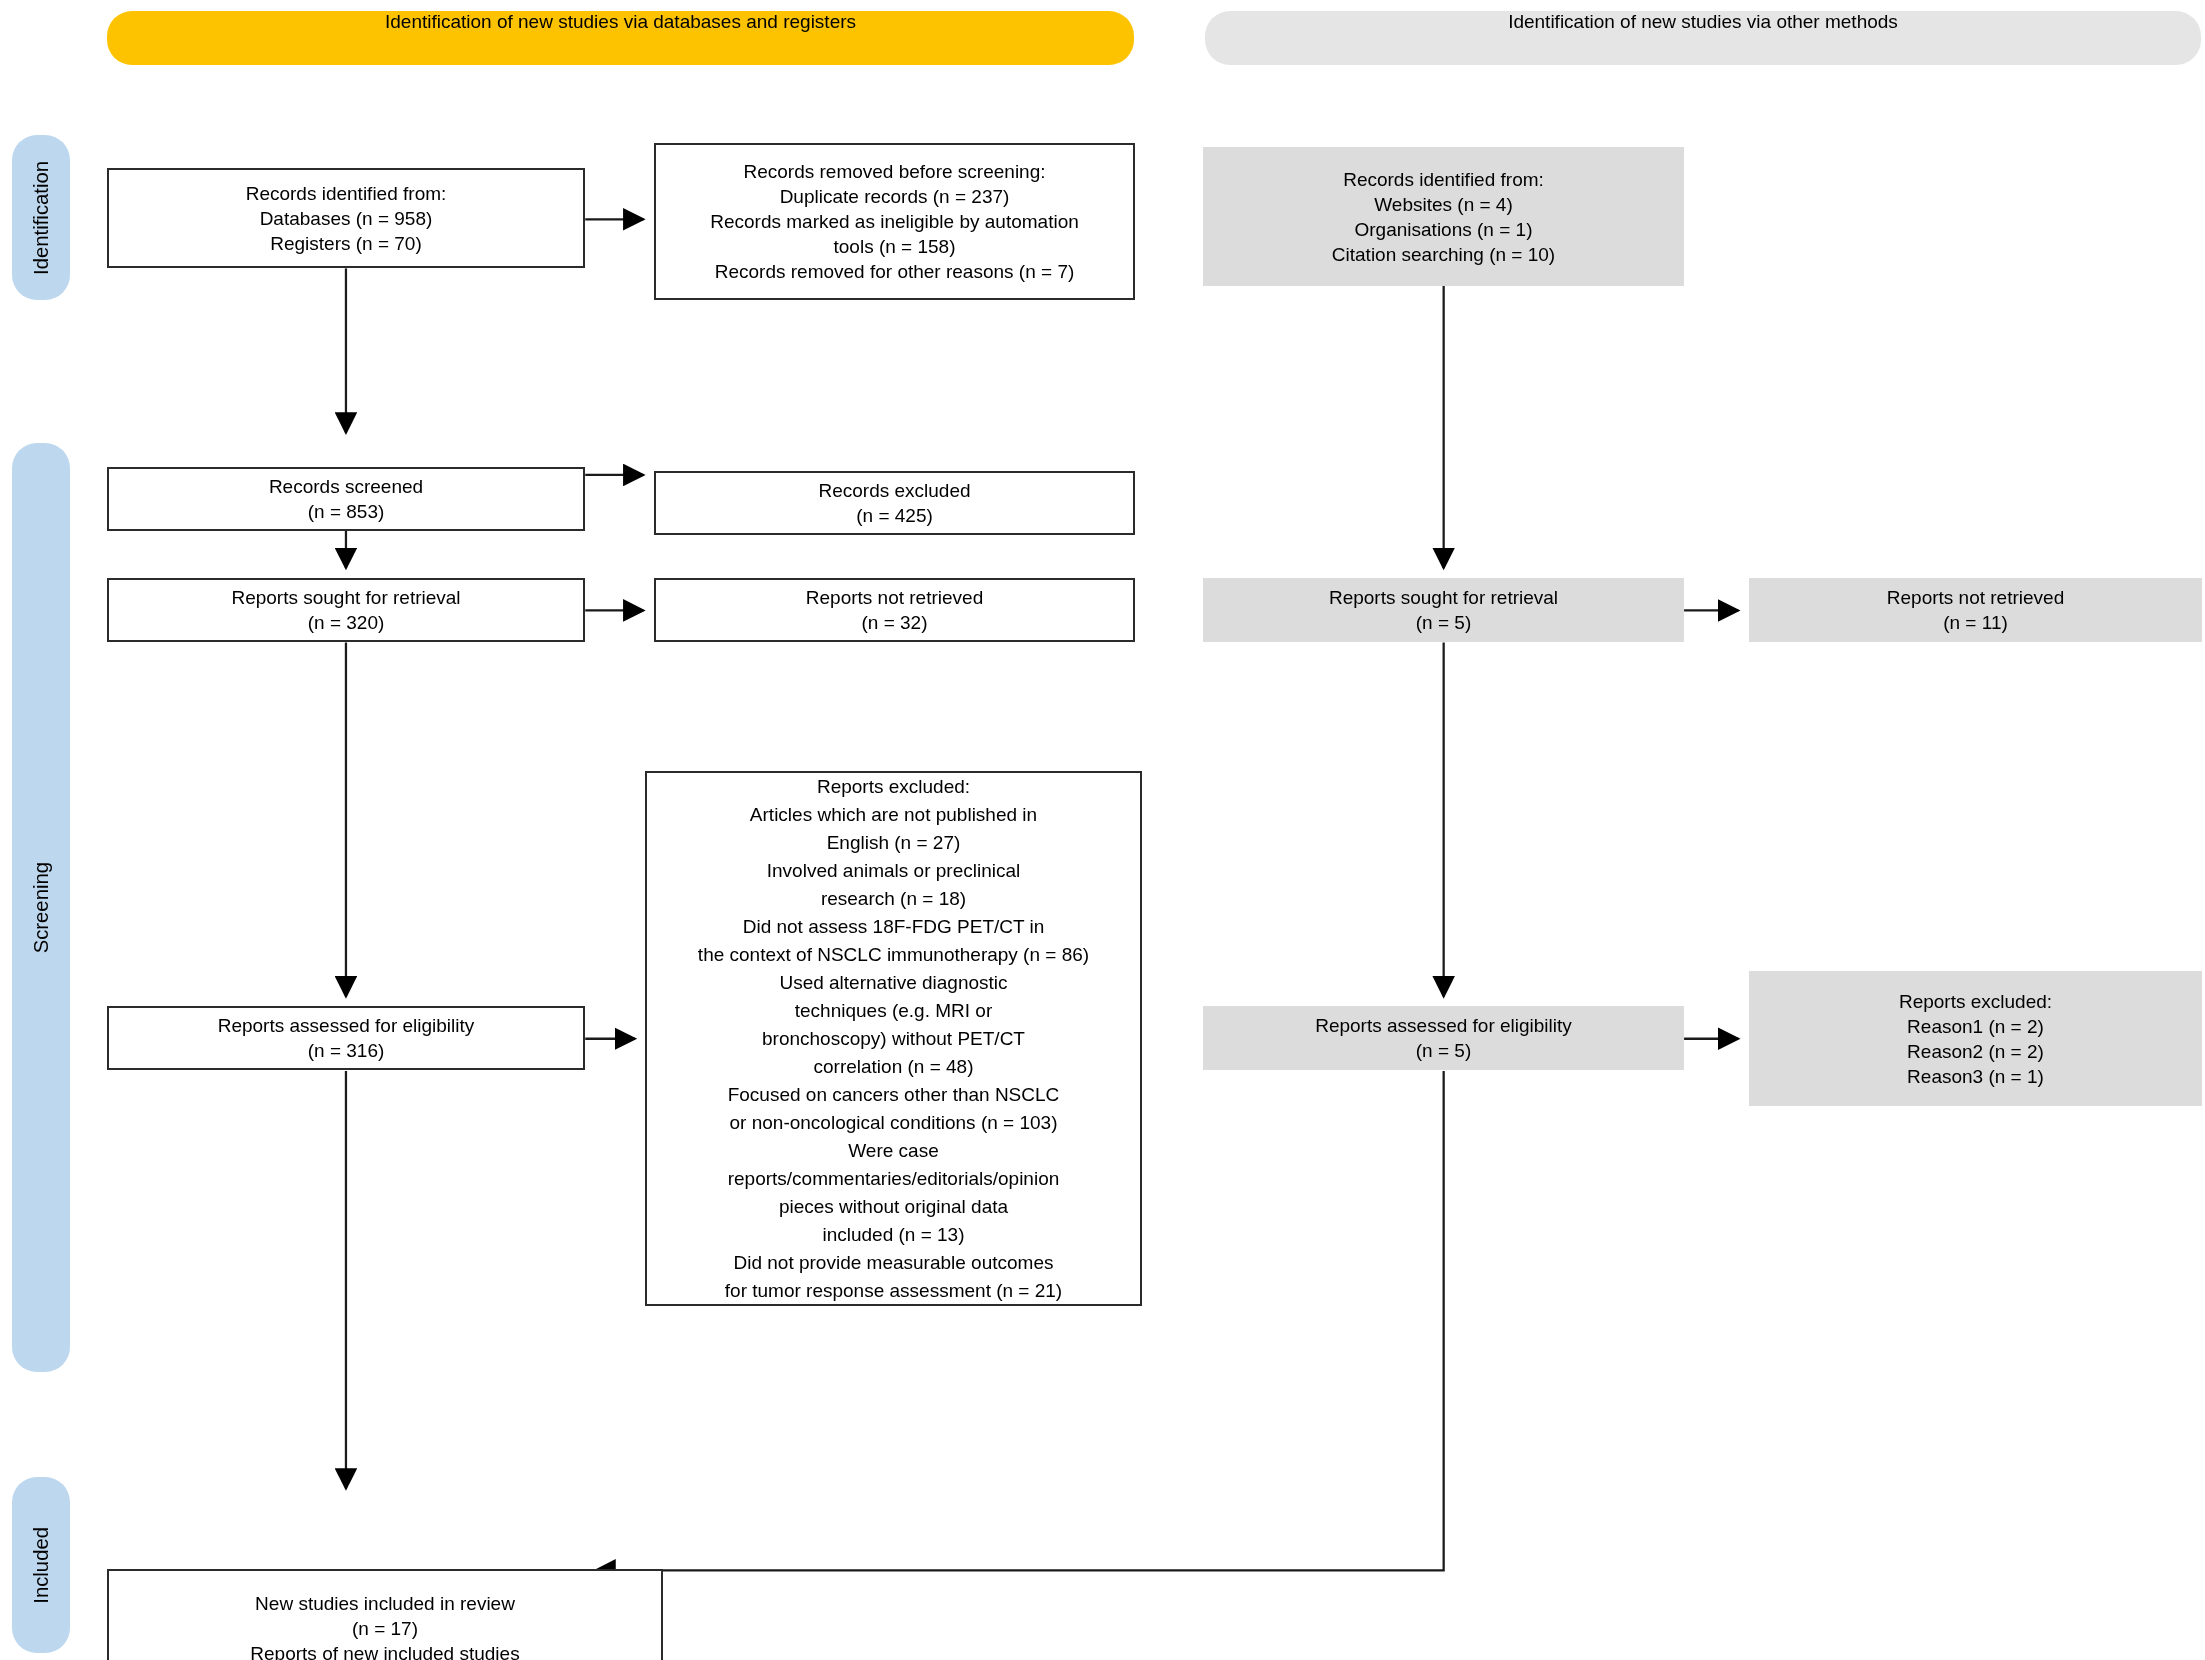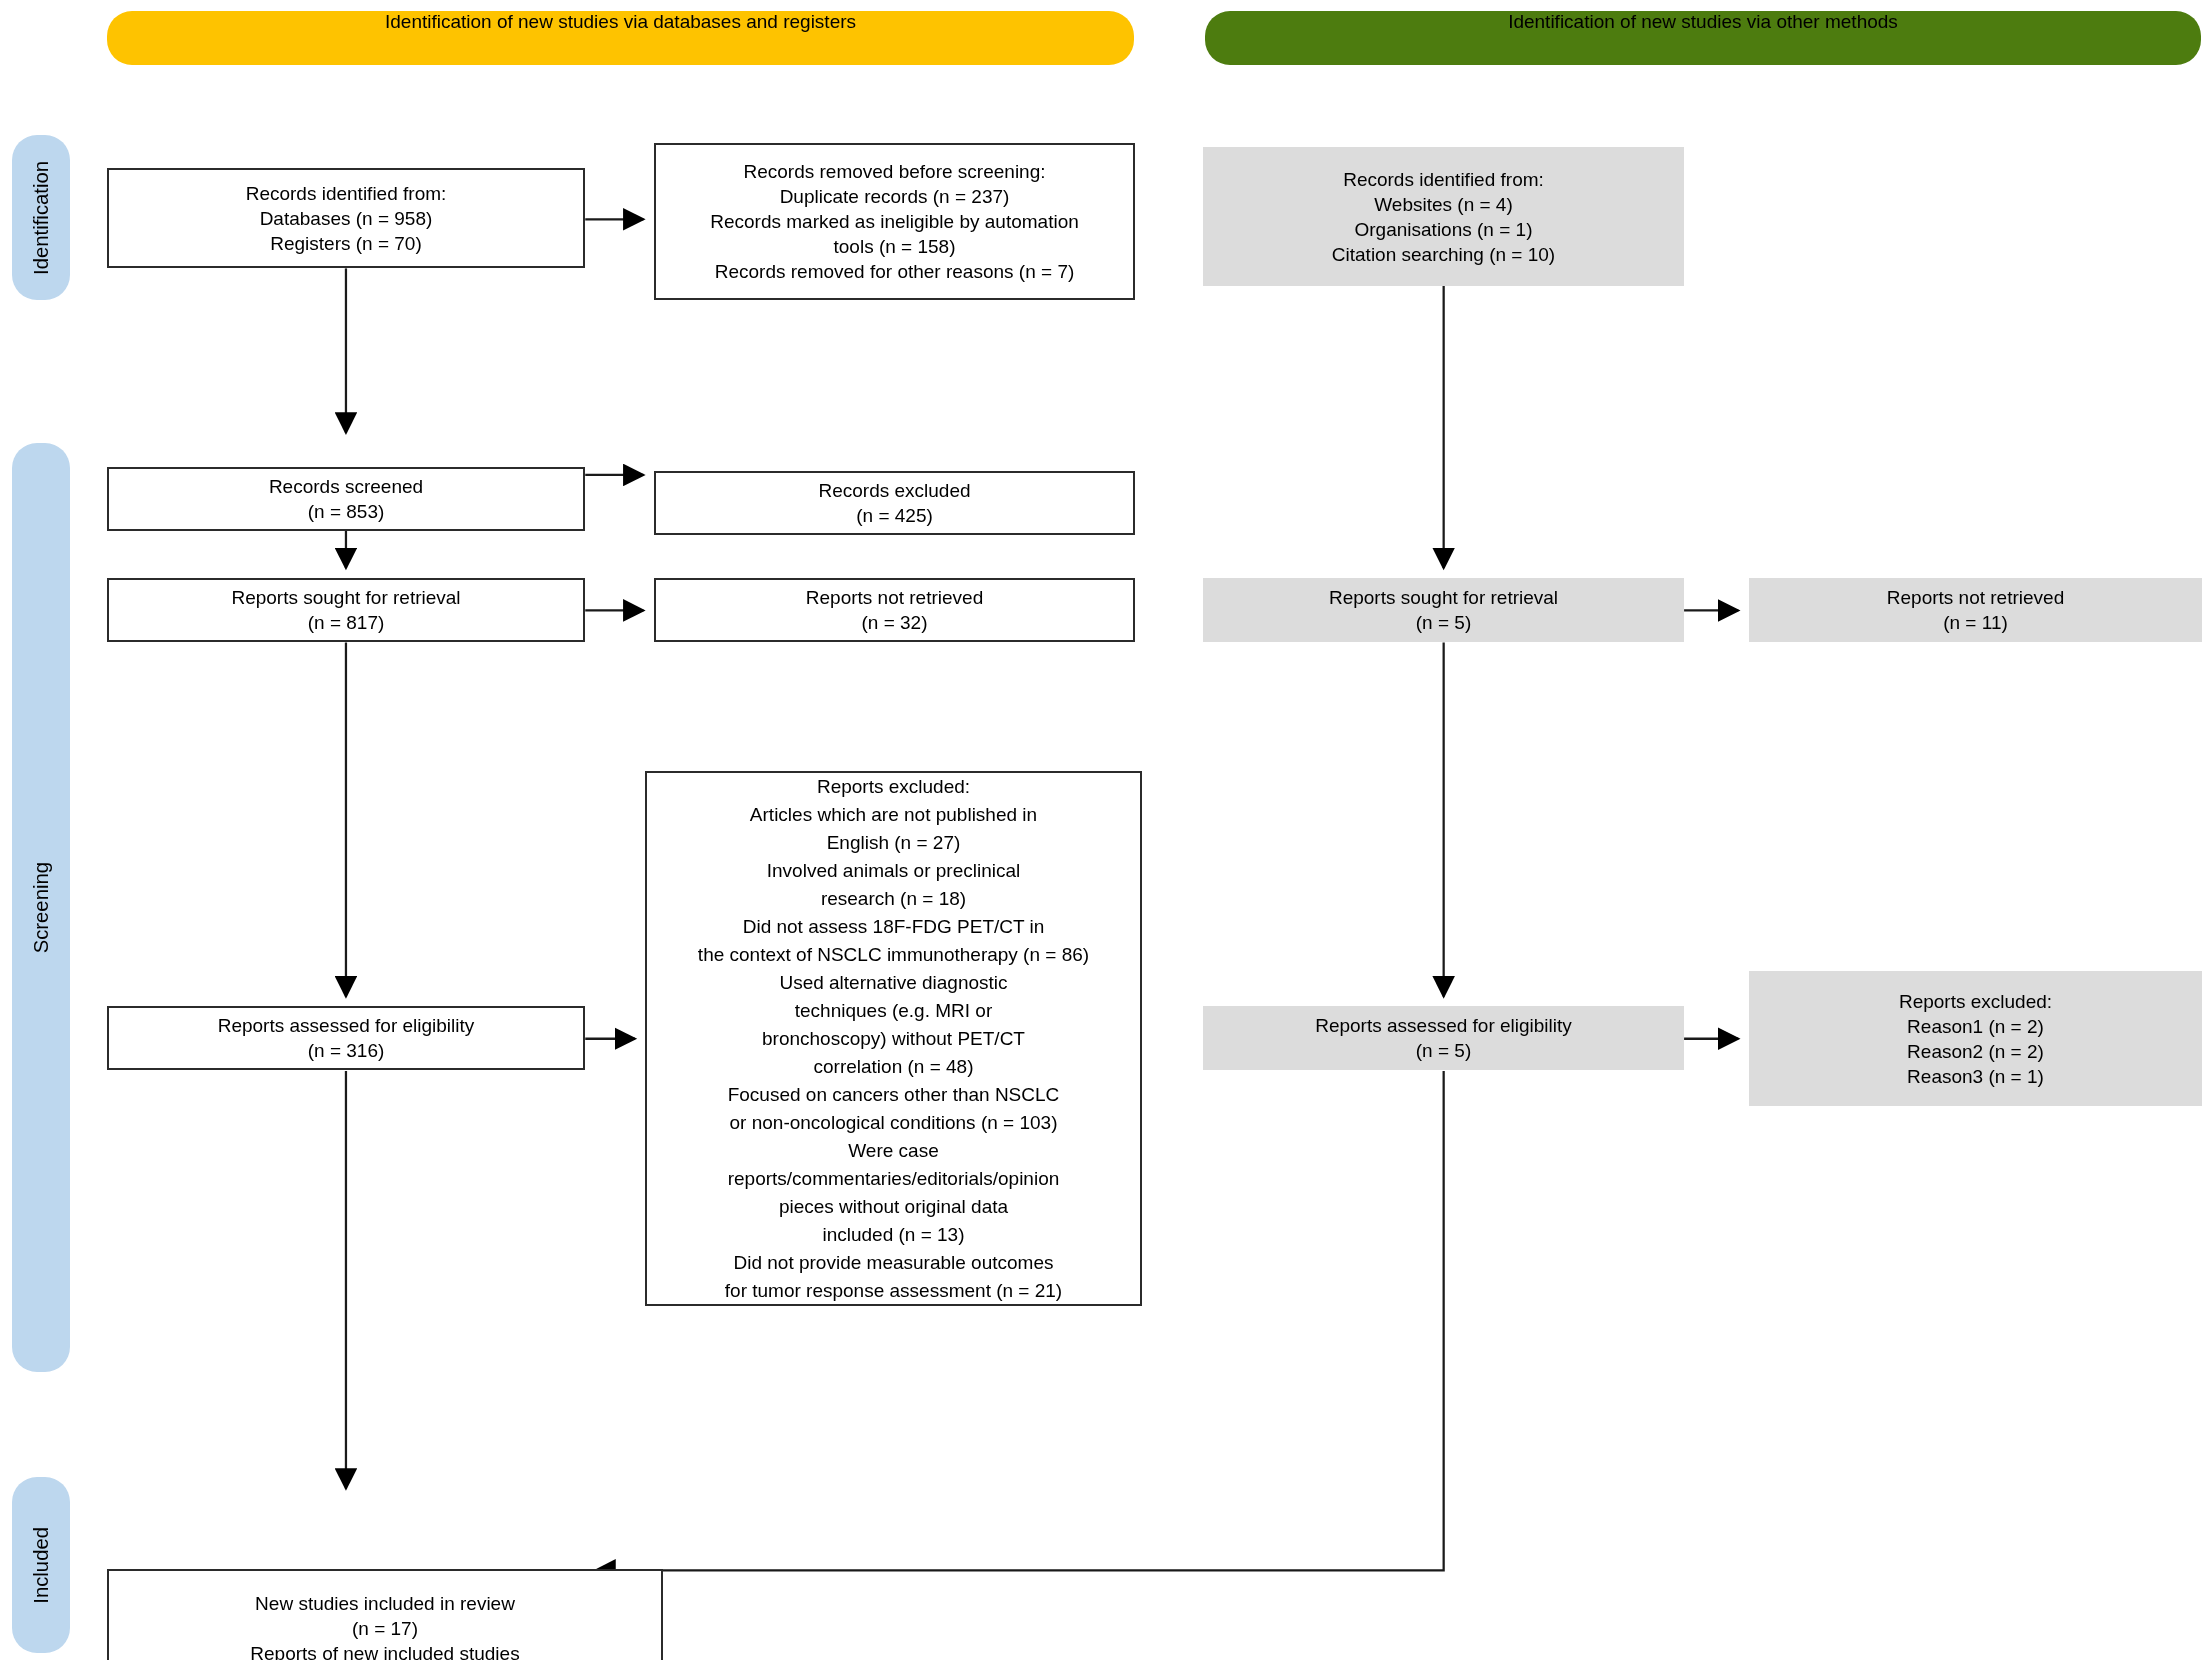--- a/index.html
+++ b/index.html
@@ -68,21 +68,21 @@
       <line x1="2984" y1="1081" x2="3080" y2="1081" marker-end="url(#ah)"></line>
       <line x1="2558" y1="1138" x2="2558" y2="1765" marker-end="url(#ah)"></line>
       <line x1="2984" y1="1840" x2="3080" y2="1840" marker-end="url(#ah)"></line>
       <polyline points="2558,1897 2558,2782 1055,2782" marker-end="url(#ah)"></polyline>
     </g>
   </svg>
 
   <div class="hdr" style="left:107px;top:11.3px;width:1027px;background:#fec300;">
     <span>Identification of new studies via databases and registers</span>
   </div>
-  <div class="hdr" style="left:1205px;top:11.3px;width:996px;background:#4d7c0f;">
+  <div class="hdr" style="left:1205px;top:11.3px;width:996px;background:#e5e5e5;">
     <span>Identification of new studies via other methods</span>
   </div>
 
   <div class="stage" style="left:12.4px;top:135px;height:165px;background:#bdd7ee;">
     <span>Identification</span>
   </div>
   <div class="stage" style="left:12.4px;top:443px;height:929px;background:#bdd7ee;">
     <span>Screening</span>
   </div>
   <div class="stage" style="left:12.4px;top:1477px;height:176px;background:#bdd7ee;">
@@ -108,21 +108,21 @@
       <div>(n = 853)</div>
     </div>
 
   <div class="box white" style="left:654px;top:443px;width:481px;height:64px;margin-top:28px;">
       <div>Records excluded</div>
       <div>(n = 425)</div>
     </div>
 
   <div class="box white" style="left:107px;top:578px;width:478px;height:64px;">
       <div>Reports sought for retrieval</div>
-      <div>(n = 817)</div>
+      <div>(n = 320)</div>
     </div>
 
   <div class="box white" style="left:654px;top:578px;width:481px;height:64px;">
       <div>Reports not retrieved</div>
       <div>(n = 32)</div>
     </div>
 
   <div class="box white" id="box-reports-excluded-db" style="left:645px;top:771px;width:497px;height:535px;">
       <div>Reports excluded:</div>
       <div>Articles which are not published in</div>

